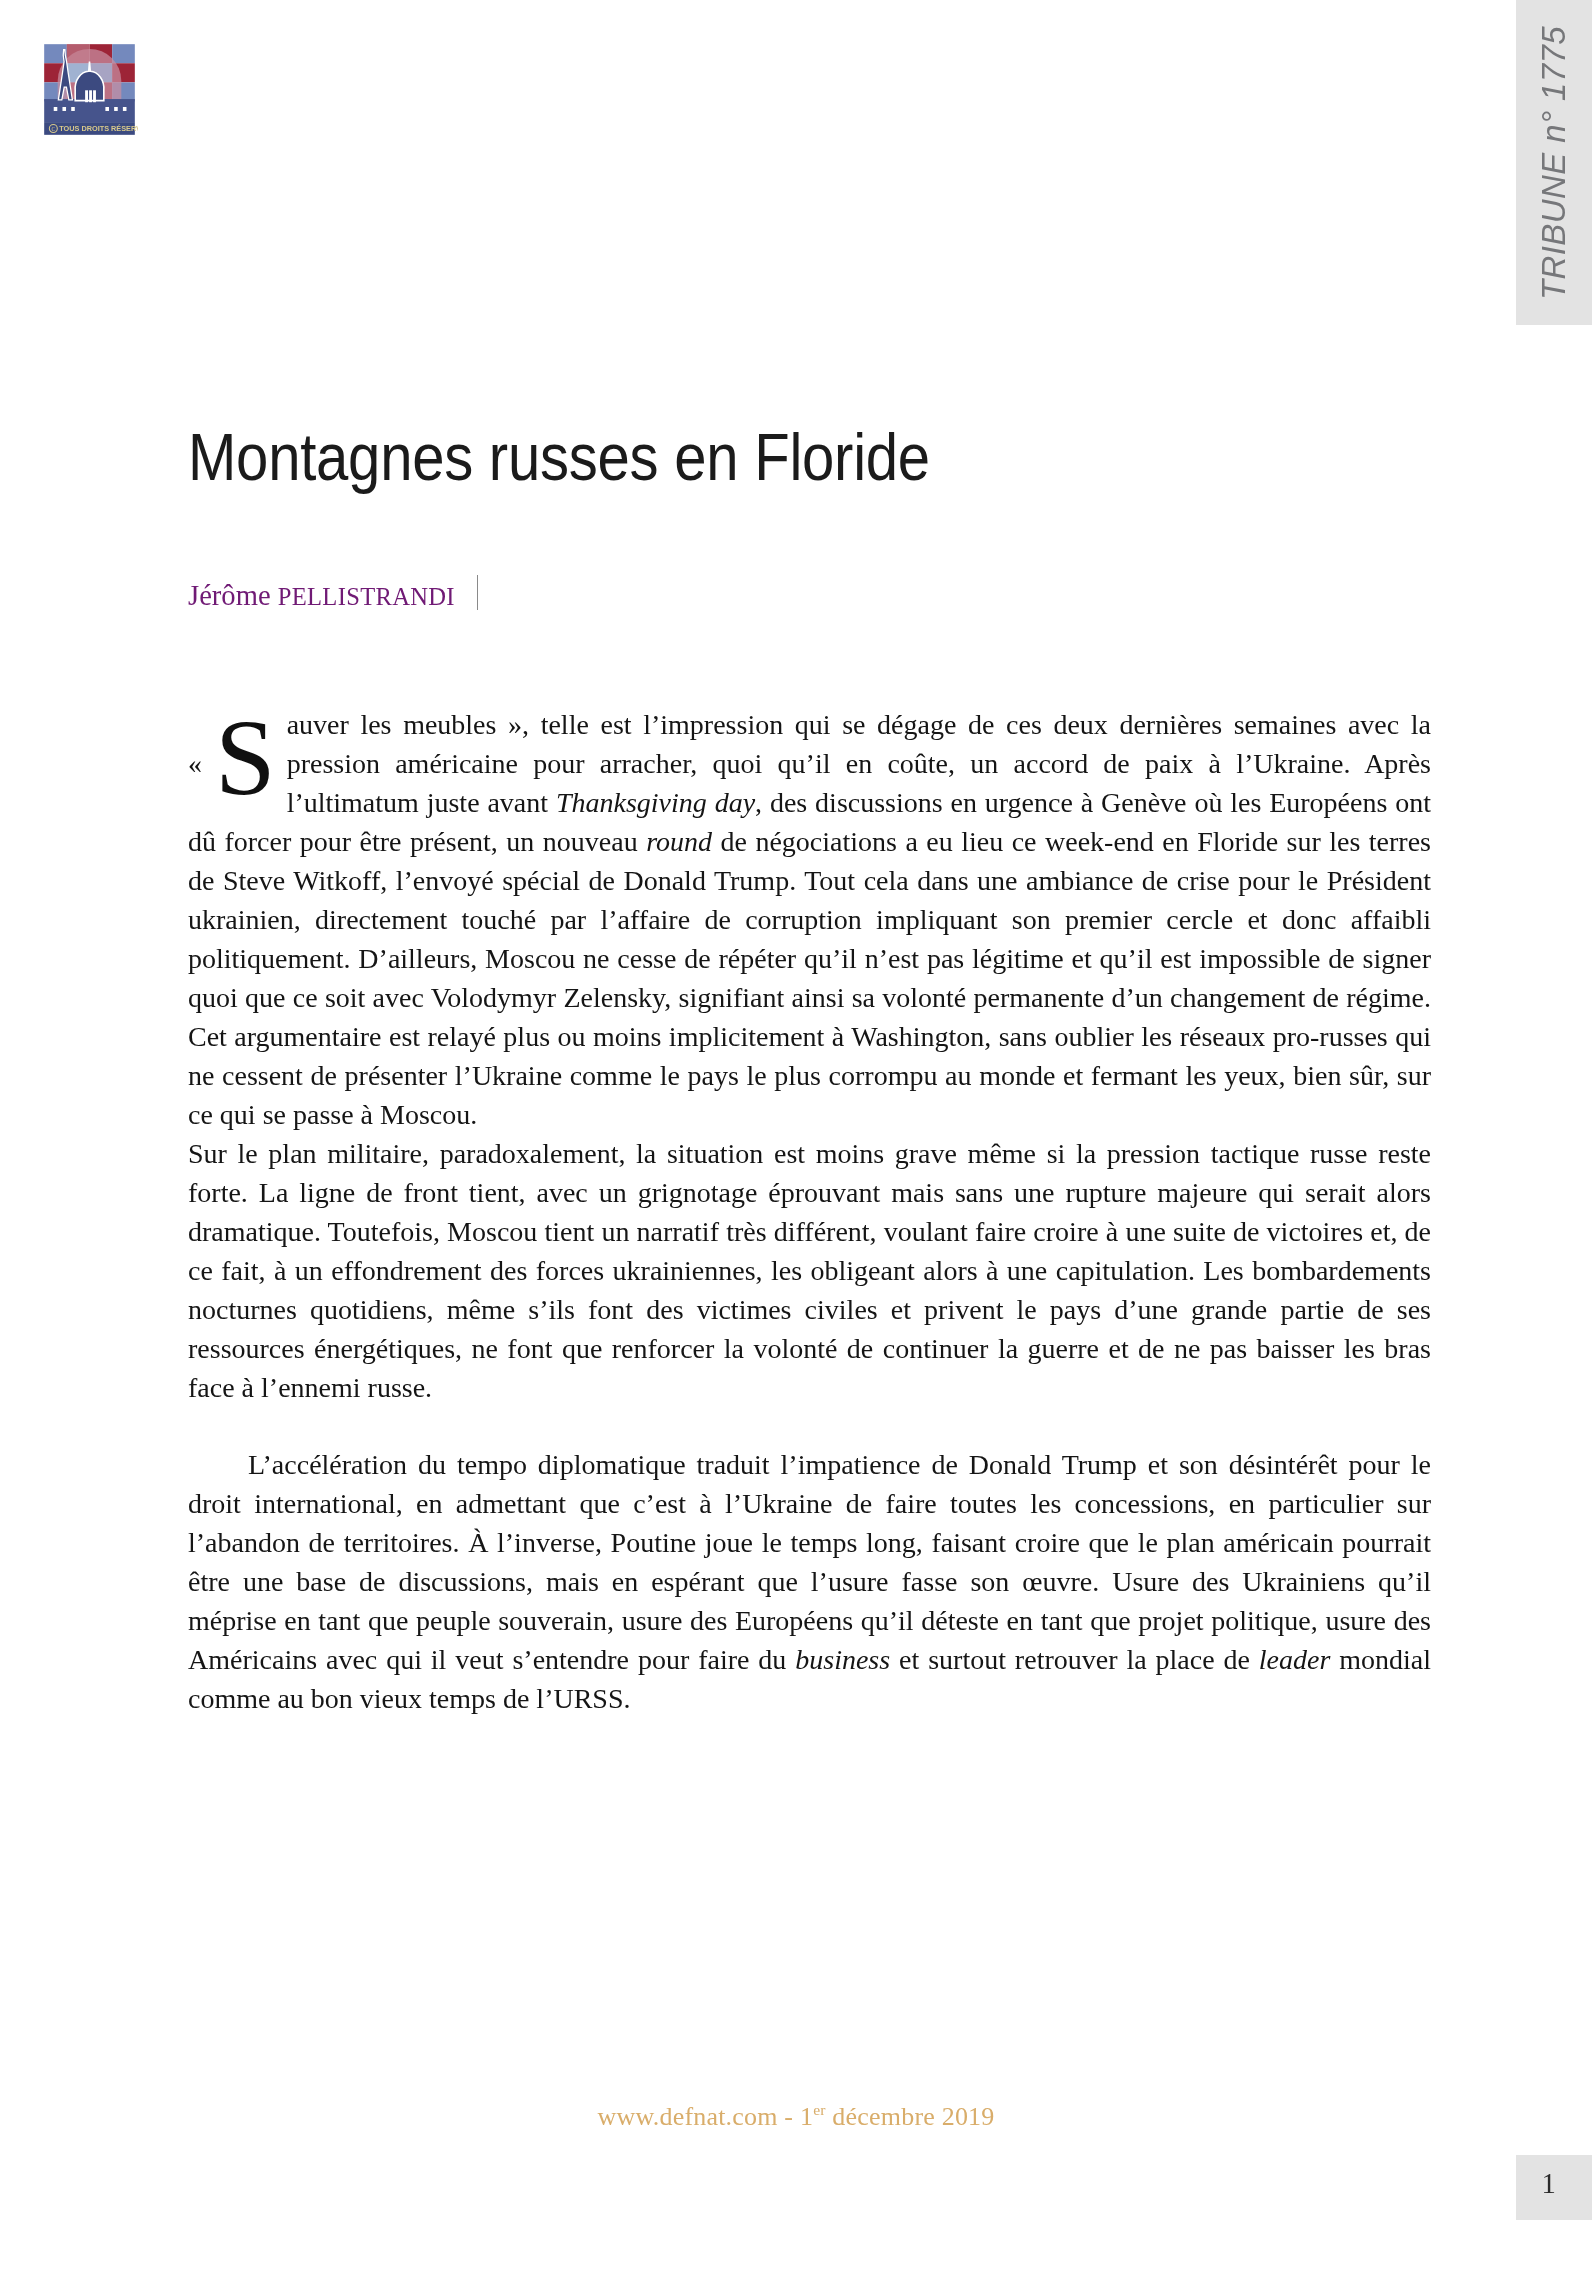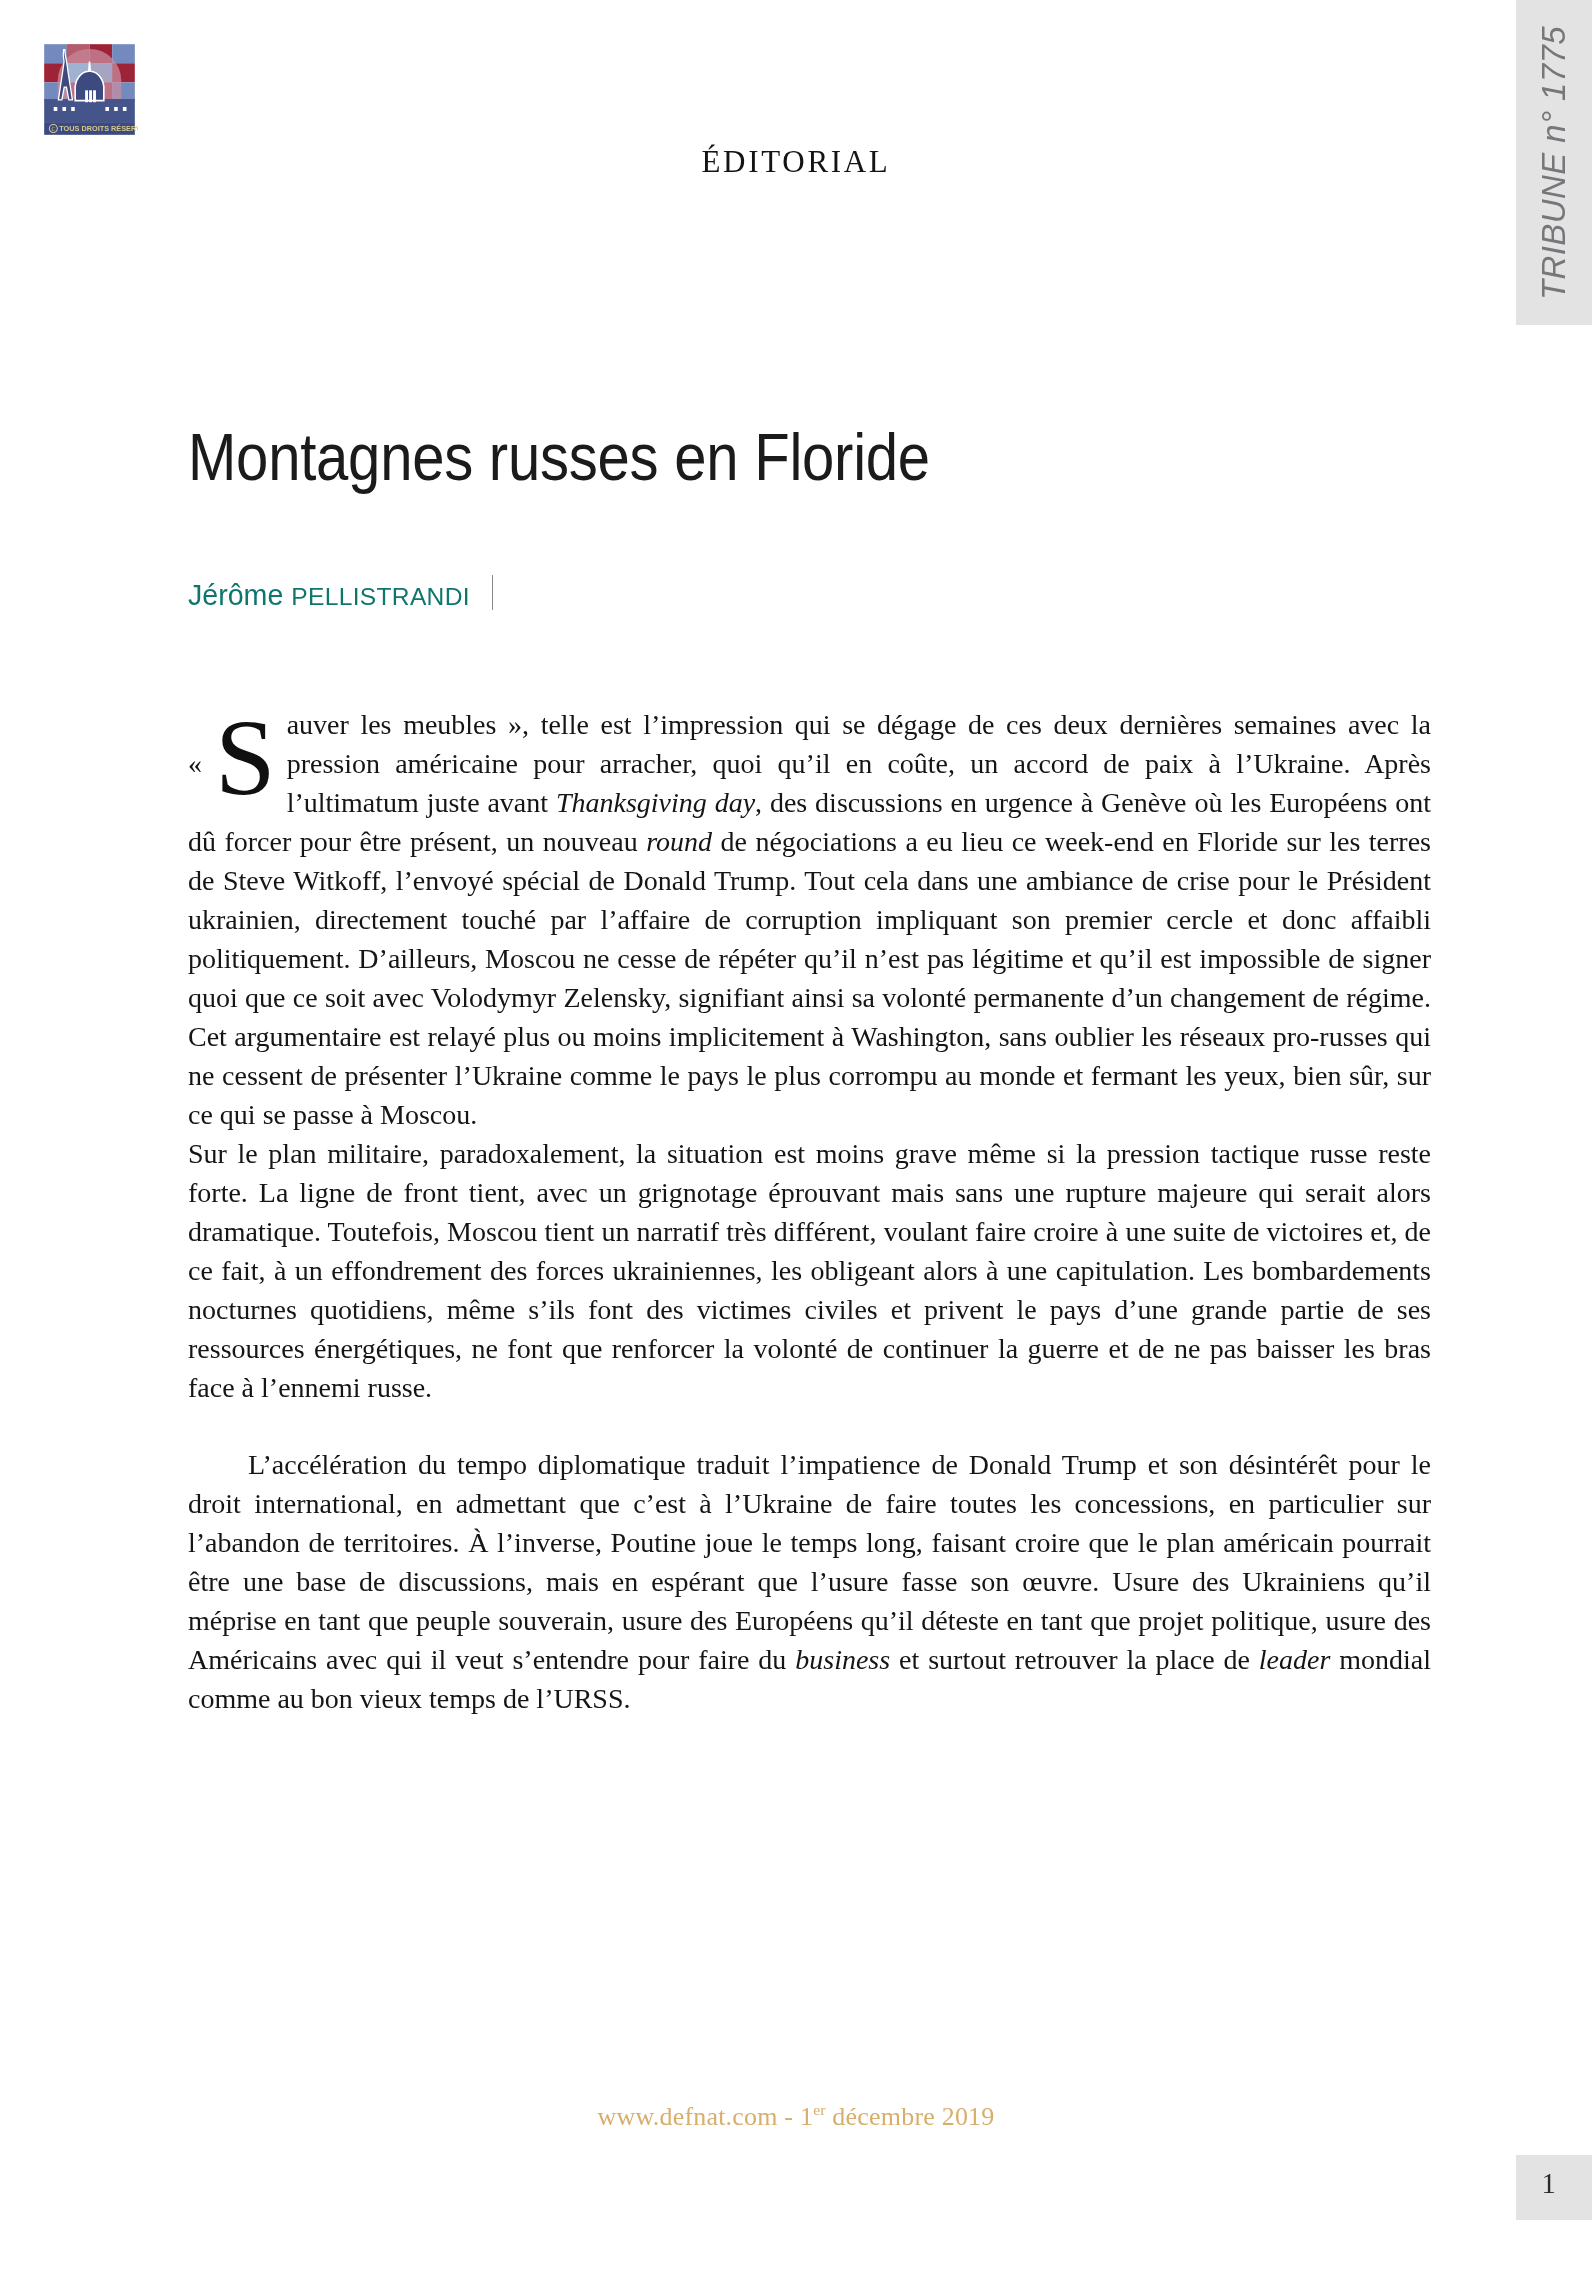--- a/index.html
+++ b/index.html
@@ -84,23 +84,23 @@
   
   .byline {
     position: absolute;
     left: 188px;
     top: 570px;
     display: flex;
     align-items: baseline;
     white-space: nowrap;
   }
   .byline-author {
-    font-family: Liberation Sans, sans-serif;
+    font-family: Liberation Serif, serif;
     font-size: 28.6px;
-    color: #0f766e;
+    color: #701a75;
   }
   .byline-author .smallcaps {
     font-size: 24.6px;
     letter-spacing: 0.3px;
   }
   .byline-rule {
     display: inline-block;
     width: 0.8px;
     height: 35px;
     background: #8a8a8a;
@@ -248,21 +248,20 @@
       <circle cx="15.5" cy="110" r="5" fill="none" stroke="#d8c98a" stroke-width="1.3"></circle>
       <text x="15.5" y="113" font-family="Liberation Serif, serif" font-size="7" fill="#d8c98a" text-anchor="middle">C</text>
       <text x="23" y="113.5" font-family="Liberation Sans, sans-serif" font-weight="bold" font-size="9.2" fill="#d8c98a">TOUS DROITS RÉSERVÉS</text>
     </svg>
   </div>
 
   <div class="side-tab">
     <div class="side-tab-label">TRIBUNE n° 1775</div>
   </div>
 
-  <div class="kicker">ÉDITORIAL</div>
 
   <h1 class="title">Montagnes russes en Floride</h1>
 
   <div class="byline">
     <span class="byline-author">
       <span>Jérôme</span><span>&nbsp;</span><span class="smallcaps">PELLISTRANDI</span>
     </span>
     <span class="byline-rule"></span>
   </div>
 

